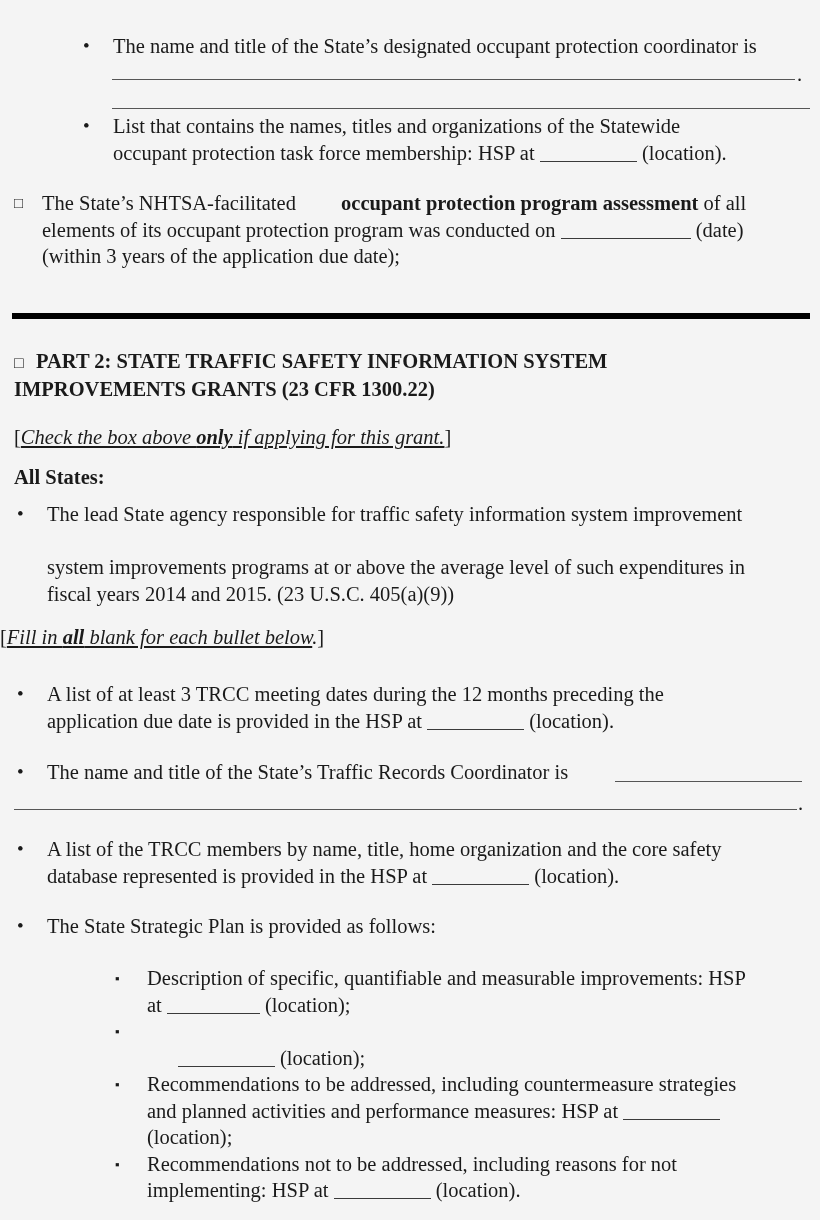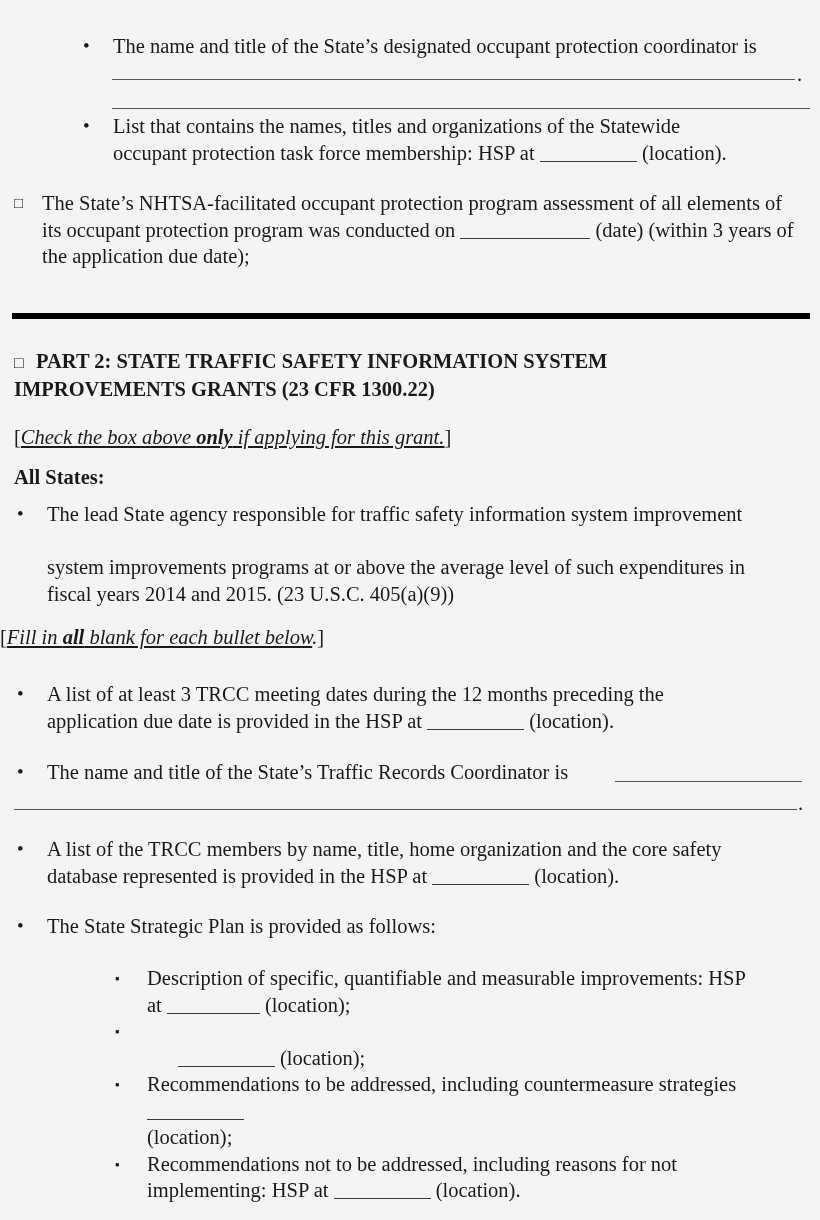--- a/index.html
+++ b/index.html
@@ -58,21 +58,21 @@
     line-height: 27px;
   }
 
   
   .blank {
     display: inline-block;
     border-bottom: 1.3px solid #3a3a3a;
     height: 16px;
     vertical-align: -2px;
   }
-  .b { font-weight: normal; }
+  .b { font-weight: bold; margin-left: 40px; }
   .i { font-style: italic; }
   .u { text-decoration: underline; margin-top: 36px; }
   .bi { font-weight: bold; font-style: italic; }
 
   
   .rule-long {
     position: absolute;
     height: 0;
     border-top: 1.4px solid #555;
   }
@@ -201,21 +201,21 @@
       <span class="li-body">
         <br>
         <span></span>&nbsp;&nbsp;&nbsp;&nbsp;&nbsp;&nbsp;<span class="blank" style="width:97px;"></span><span> (location);</span>
       </span>
     </div>
 
     <div class="li">
       <span class="marker bullet-sq">▪</span>
       <span class="li-body">
         <span>Recommendations to be addressed, including countermeasure strategies</span><br>
-        <span class="blank" style="width:97px;"></span><br>
+        <span>and planned activities and performance measures:  HSP at </span><span class="blank" style="width:97px;"></span><br>
         <span>(location);</span>
       </span>
     </div>
 
     <div class="li">
       <span class="marker bullet-sq">▪</span>
       <span class="li-body">
         <span>Recommendations not to be addressed, including reasons for not</span><br>
         <span>implementing:  HSP at </span><span class="blank" style="width:97px;"></span><span> (location).</span>
       </span>

